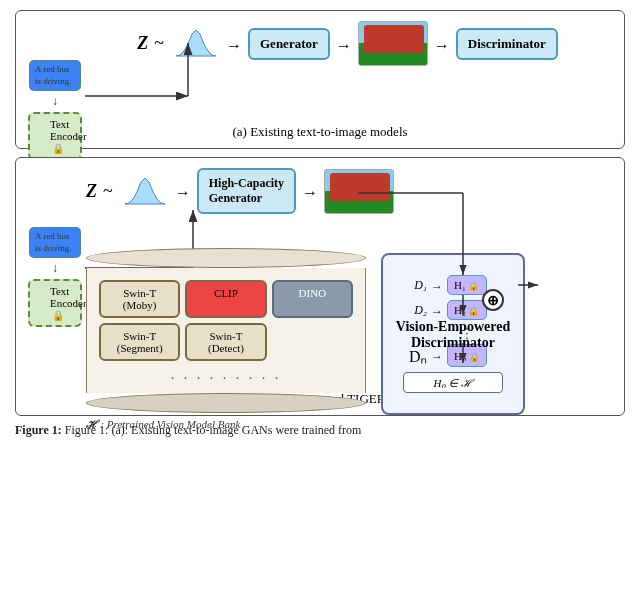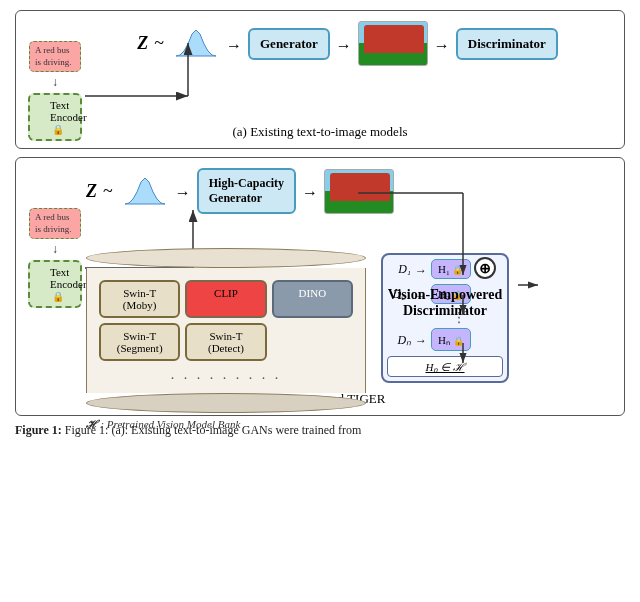--- a/index.html
+++ b/index.html
@@ -173,22 +173,22 @@
       grid-template-columns: 1fr 1fr 1fr;
       gap: 5px;
       padding: 4px;
     }
 
     
     .disc-panel {
       border: 2px solid #5a6a9a;
       border-radius: 8px;
       background: #f0f4ff;
-      padding: 4px;
-      width: 128px;
+      padding: 20px;
+      width: 144px;
     }
 
     .disc-row {
       display: flex;
       align-items: center;
       margin-bottom: 5px;
       gap: 4px;
     }
 
     .disc-box-blue {
@@ -227,37 +227,37 @@
       justify-content: center;
       gap: 5px;
       margin-bottom: 5px;
     }
 
     .dotted-text-box {
       border: 1.5px dashed #5a8a3a;
       border-radius: 5px;
       padding: 3px 5px;
       font-size: 9px;
-      background: #fca5a5;
+      background: #3b82f6;
       color: #333;
       line-height: 1.3;
       width: 52px;
+      margin-top: 19px;
     }
 
     
     .hn-label {
       border: 1.5px solid #5a6a9a;
       border-radius: 4px;
       background: #fff;
       padding: 2px 6px;
       font-size: 11px;
       font-style: italic;
       text-align: center;
       margin-top: 4px;
-      text-decoration: underline;
     }
 
     .dots-row {
       text-align: center;
       font-size: 14px;
       letter-spacing: 3px;
       color: #555;
       margin: 2px 0;
     }
 
@@ -386,29 +386,29 @@
         <div style="display:flex; flex-direction:column; align-items:center; gap:4px; margin-top:5px;">
           <div class="disc-panel">
 
             <div class="disc-row">
               <div style="font-size:12px; font-style:italic; width:24px; text-align:right;">D₁</div>
               <span style="font-size:12px;"> → </span>
               <div class="disc-box-blue">H₁ <span style="font-size:9px;">🔒</span></div>
             </div>
 
             <div class="disc-row">
-              <div style="font-size:12px; font-style:italic; width:24px; text-align:center;">D₂</div>
+              <div style="font-size:12px; font-style:italic; width:24px; text-align:right;">D₂</div>
               <span style="font-size:12px;"> → </span>
               <div class="disc-box-blue">H₂ <span style="font-size:9px;">🔒</span></div>
             </div>
 
             <div style="text-align:center; font-size:14px; letter-spacing:2px; color:#555; margin:2px 0 2px 30px;">⋮</div>
 
             <div class="disc-row">
-              <div style="font-size:12px; font-style:italic; width:24px; text-align:right;">Dₙ</div>
+              <div style="font-size:16px; width:24px; text-align:right;">Dₙ</div>
               <span style="font-size:12px;"> → </span>
               <div class="disc-box-blue">Hₙ <span style="font-size:9px;">🔒</span></div>
             </div>
 
             <div class="hn-label">Hₙ ∈ ℋ</div>
 
           </div>
 
           <div style="margin-left:80px; margin-top:-130px;">
             <div class="plus-circle">⊕</div>

